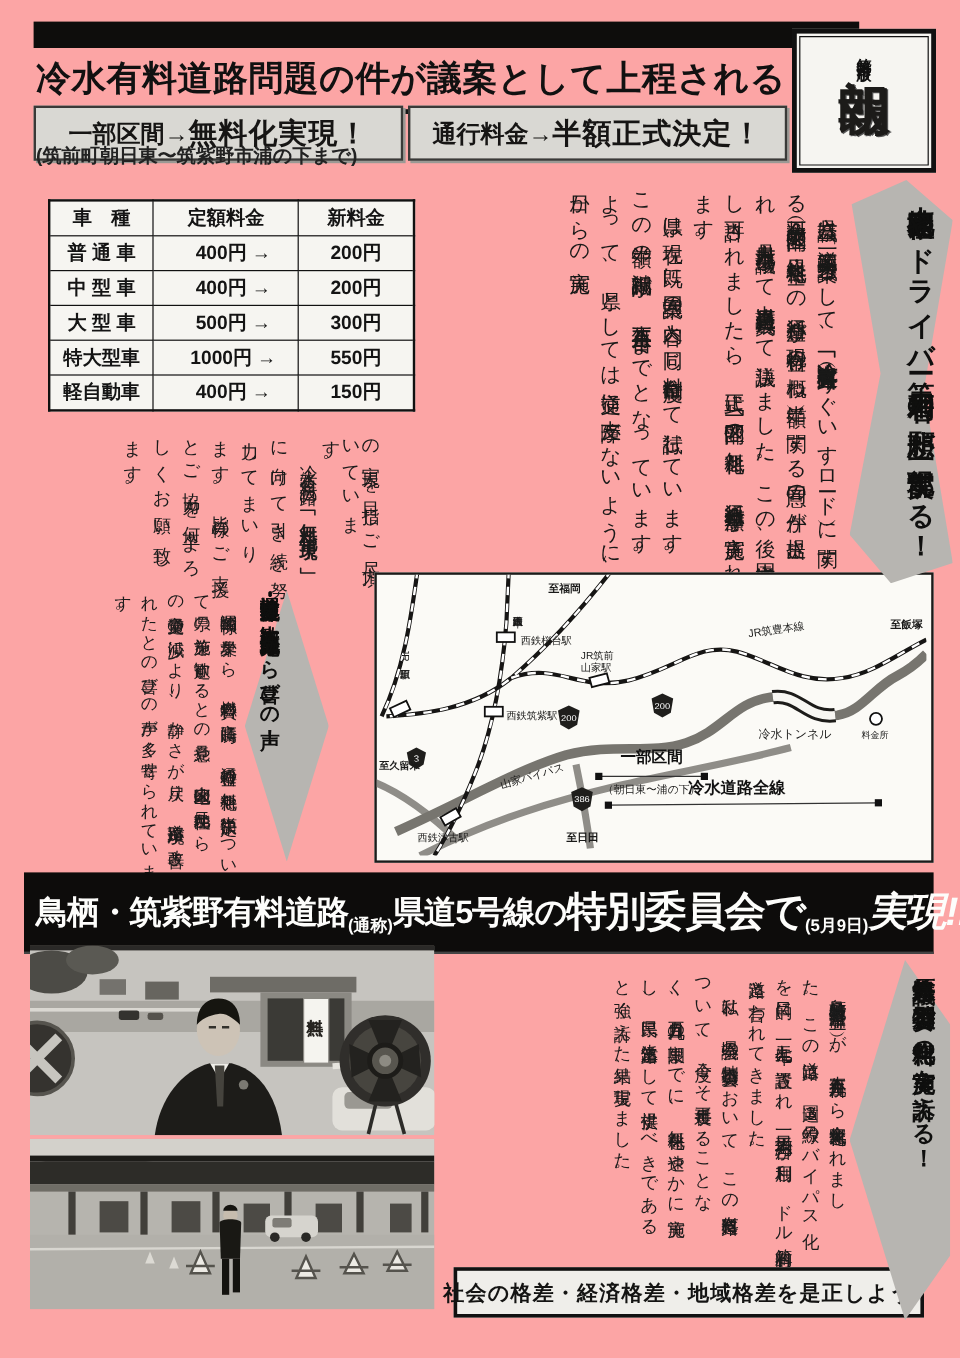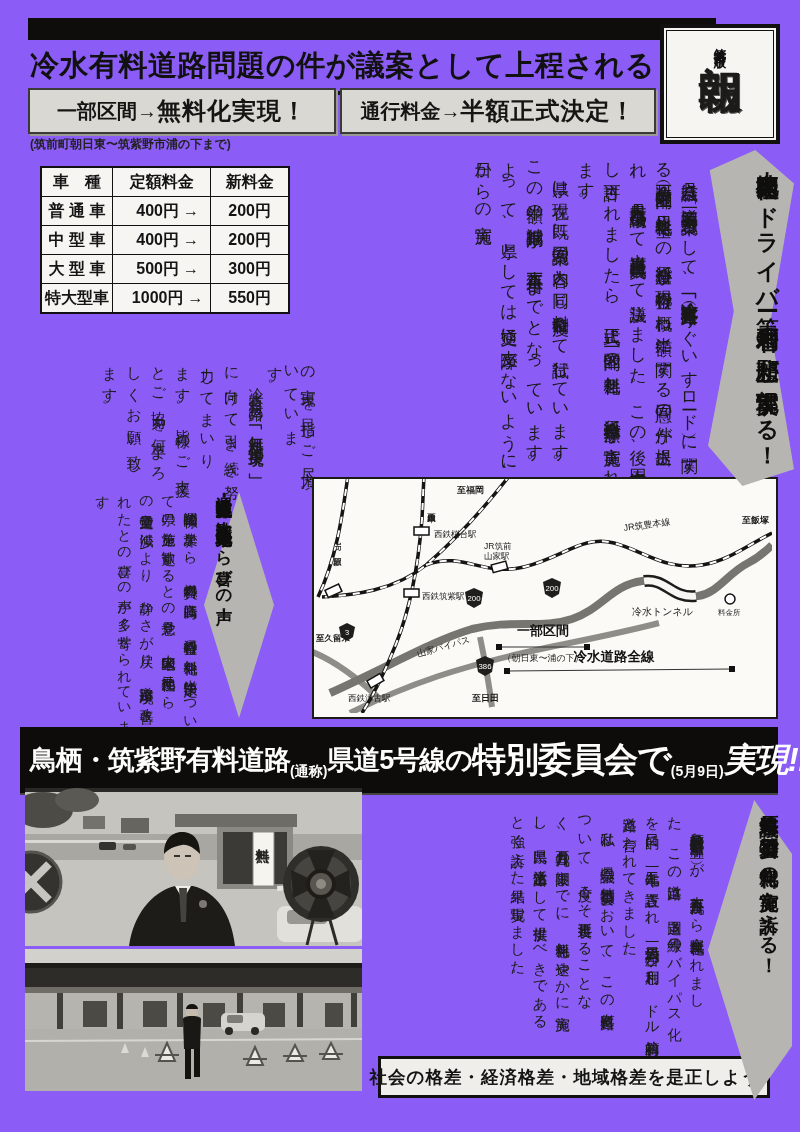--- a/index.html
+++ b/index.html
@@ -1,16 +1,16 @@
 <!DOCTYPE html>
 <html><head>
 <meta charset="utf-8">
 <style>
   html,body{margin:0;padding:0;background:#dddcd8;}
-  .page{position:relative;width:800px;height:1132px;background:#8b5cf6;overflow:hidden;
+  .page{position:relative;width:800px;height:1132px;background:#fca5a5;overflow:hidden;
         font-family:"Liberation Sans","DejaVu Sans",sans-serif;color:#1b1b1b;}
   .abs{position:absolute;}
   .vtext{writing-mode:vertical-rl;text-orientation:mixed;}
 
   
   .top-bar{left:28px;top:18px;width:688px;height:22px;background:#0e0d0c;}
   .main-headline{left:30px;top:46px;font-family:"Liberation Serif","DejaVu Serif",serif;
         font-size:29px;font-weight:bold;letter-spacing:.5px;color:#111;
         border-bottom:4px solid #151515;padding-bottom:5px;white-space:nowrap;}
   .logo-box{right:20px;top:24px;width:112px;height:112px;background:#f6f5f1;
@@ -21,26 +21,26 @@
         color:#1c1b19;line-height:58px;letter-spacing:4px;text-shadow:1px 1px 0 #555;}
   .logo-edition{font-size:12.5px;font-weight:bold;letter-spacing:2px;line-height:16px;color:#111;}
 
   .sub-banner{top:88px;height:42px;background:#d9d8d3;border:2px solid #3a3a38;
         box-shadow:2px 2px 0 #9a9994;display:flex;align-items:center;justify-content:center;
         white-space:nowrap;color:#161514;}
   .sub-banner .pre{font-size:20px;font-weight:bold;}
   .sub-banner .strong{font-size:24px;font-weight:900;letter-spacing:1px;}
   .banner1{left:28px;width:304px;}
   .banner2{left:340px;width:312px;}
-  .route-note{left:30px;top:136px;font-size:12px;font-weight:bold;color:#222;}
+  .route-note{left:30px;top:120px;font-size:16px;font-weight:bold;color:#222;}
 
   
   .table-wrap{left:40px;top:166px;width:264px;}
   .table-title{text-align:center;font-size:15px;font-weight:bold;letter-spacing:1px;margin-bottom:3px;color:#111;}
-  table.toll{border-collapse:collapse;width:250px;background:#f6f5f1;border:2.5px solid #111;}
+  table.toll{border-collapse:collapse;width:306px;background:#f6f5f1;border:2.5px solid #111;}
   table.toll td,table.toll th{border:1.5px solid #111;text-align:center;font-size:16px;
         font-weight:bold;padding:2px 0;height:24px;color:#141414;}
   .col-type{width:74px;}
   .col-old{width:104px;}
   .col-new{width:82px;}
   .arr{display:inline-block;margin-left:4px;margin-right:-12px;position:relative;z-index:2;background:transparent;}
 
   
   .shout{font-weight:bold;color:#0f0f0e;z-index:2;}
   .shout-bg{position:absolute;background:#b7b5b1;z-index:1;}
@@ -136,20 +136,25 @@
       </tr>
       <tr>
         <td>大 型 車</td>
         <td><span>500円</span><span class="arr">→</span></td>
         <td>300円</td>
       </tr>
       <tr>
         <td>特大型車</td>
         <td><span>1000円</span><span class="arr">→</span></td>
         <td>550円</td>
+      </tr>
+      <tr>
+        <td>軽自動車</td>
+        <td><span>400円</span><span class="arr">→</span></td>
+        <td>150円</td>
       </tr>
     </tbody>
       </table>
   </div>
 
   <div class="abs shout-bg bg-a1"></div>
   <div class="abs vtext shout shout-a1"><span>山家地区住民やドライバー等</span>
 <span>利用者の悲願が一部実現する！</span></div>
 
   <div class="abs vtext a1-main"><span>　六月議会に「議案第一四六号議案」として、</span><b>「冷水有料道路」</b><span>（うぐいすロード）に関する料金改定（一部区間の終日無料化・全ての通行料金が現行料金の概ね半額）に関する同意の件が提出され、六月十九日本会議場にて出席議員全員賛成にて議決しました。この後、国土交通省に申請し許可されましたら、正式に一部区間の無料化と、通行料金半額等が実施されます。

